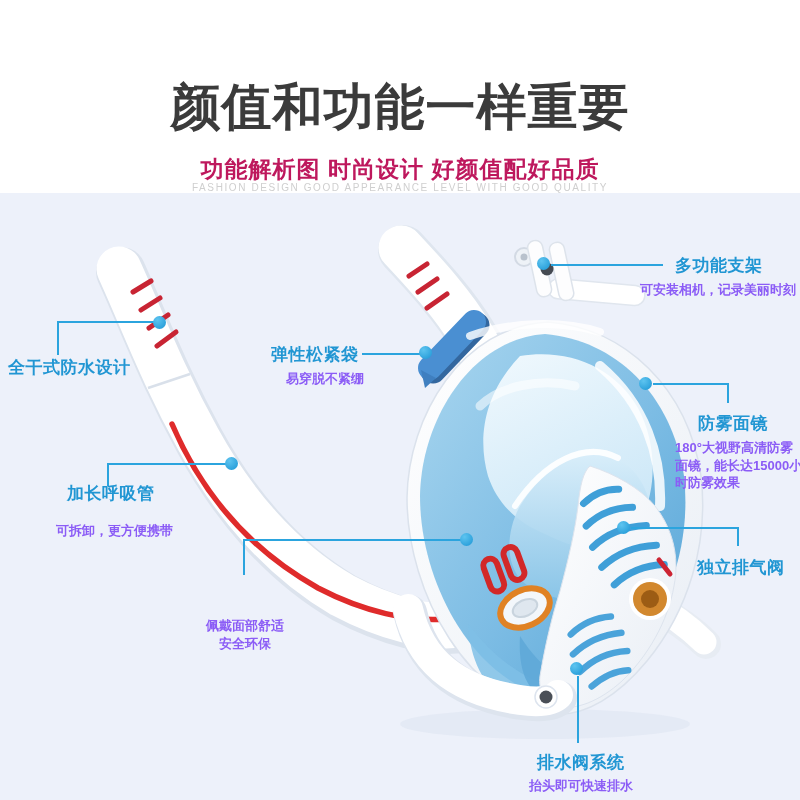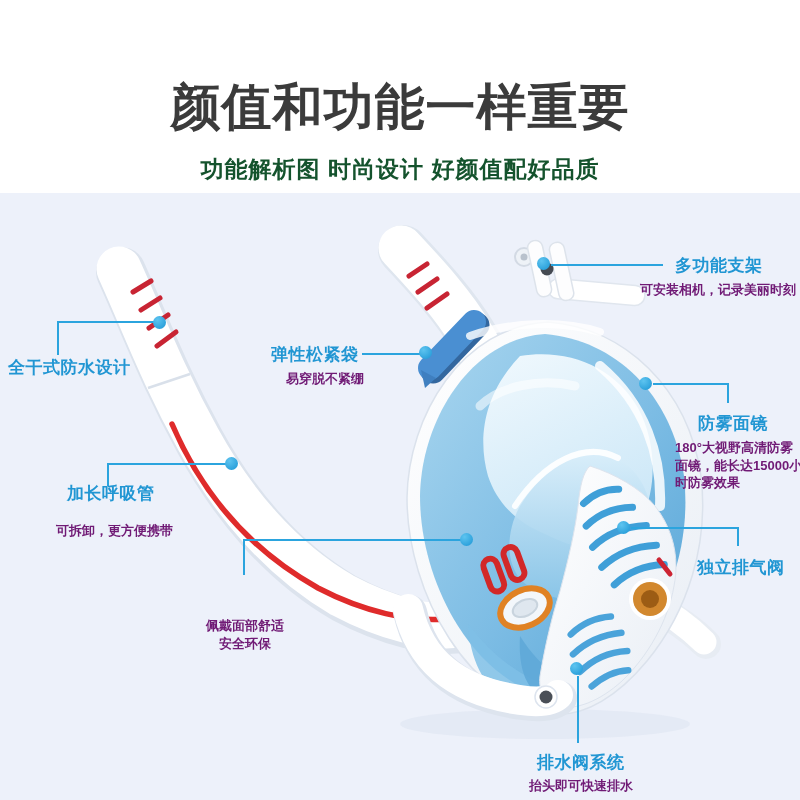--- a/index.html
+++ b/index.html
@@ -5,47 +5,48 @@
   html,body{margin:0;padding:0;}
   body{width:800px;height:800px;position:relative;overflow:hidden;
        font-family:"Liberation Sans",sans-serif;background:#ffffff;}
   .stage{position:absolute;inset:0;width:800px;height:800px;margin-top:36px;}
 
   
   .band{position:absolute;left:0;top:157px;width:800px;height:640px;background:#edf1fa;z-index:0;}
   .hdr-title{position:absolute;left:0;top:38px;width:800px;text-align:center;
              font-size:50px;font-weight:700;color:#3b3b3b;letter-spacing:1px;z-index:2;}
   .hdr-sub{position:absolute;left:0;top:118px;width:800px;text-align:center;
-           font-size:23px;font-weight:700;color:#14532d;letter-spacing:1px;z-index:2;}
+           font-size:23px;font-weight:700;color:#be185d;letter-spacing:1px;z-index:2;}
   .hdr-en{position:absolute;left:0;top:146px;width:800px;text-align:center;
           font-size:10px;font-weight:400;color:#cfcfcf;letter-spacing:1.6px;z-index:2;}
 
   
   .art{position:absolute;left:0;top:0;z-index:1;}
 
   
   .ann{position:absolute;z-index:3;}
   .ann-title{font-size:17px;font-weight:700;color:#2196d3;letter-spacing:0.5px;white-space:nowrap;}
-  .ann-desc{font-size:13px;font-weight:700;color:#701a75;line-height:18px;white-space:nowrap;}
+  .ann-desc{font-size:13px;font-weight:700;color:#8b5cf6;line-height:18px;white-space:nowrap;}
   .hline,.vline{position:absolute;background:#2ba4de;z-index:3;}
   .hline{height:1.5px;}
   .vline{width:1.5px;}
   .dot{position:absolute;width:13px;height:13px;border-radius:50%;z-index:4;
        background:radial-gradient(circle at 35% 30%,#5ec4f0,#1b95d4);}
   .ctr{text-align:center;white-space:normal;}
 </style>
 </head>
 <body>
 
 <div class="stage">
 
   <div class="band"></div>
 
   <div class="hdr-title">颜值和功能一样重要</div>
   <div class="hdr-sub">功能解析图 时尚设计 好颜值配好品质</div>
+  <div class="hdr-en">FASHION DESIGN GOOD APPEARANCE LEVEL WITH GOOD QUALITY</div>
 
   <svg class="art" width="800" height="800" viewBox="0 0 800 800">
     <defs>
       <linearGradient id="gVisor" x1="0" y1="0" x2="1" y2="1">
         <stop offset="0" stop-color="#a9d6ef"></stop>
           <stop offset="0.55" stop-color="#7cbce4"></stop>
         <stop offset="1" stop-color="#55a4d6"></stop>
       </linearGradient>
       <linearGradient id="gWin" x1="0" y1="0" x2="0.4" y2="1">
         <stop offset="0" stop-color="#f3fafe"></stop>

